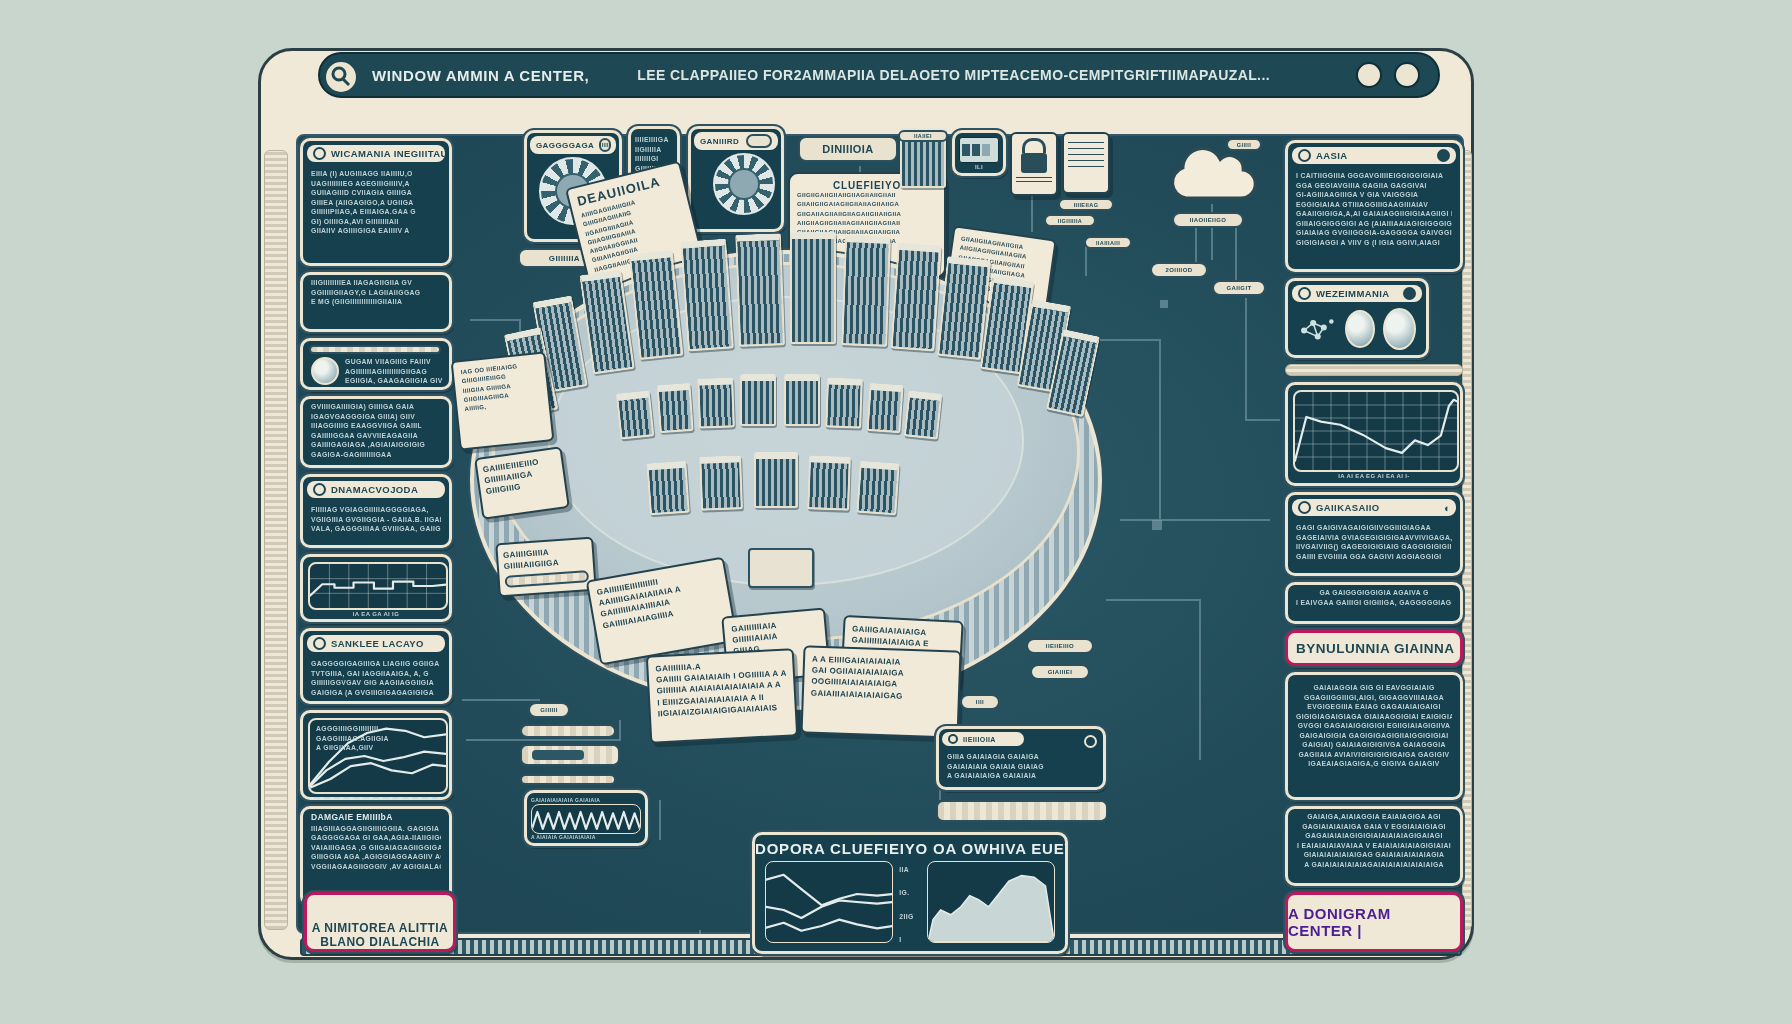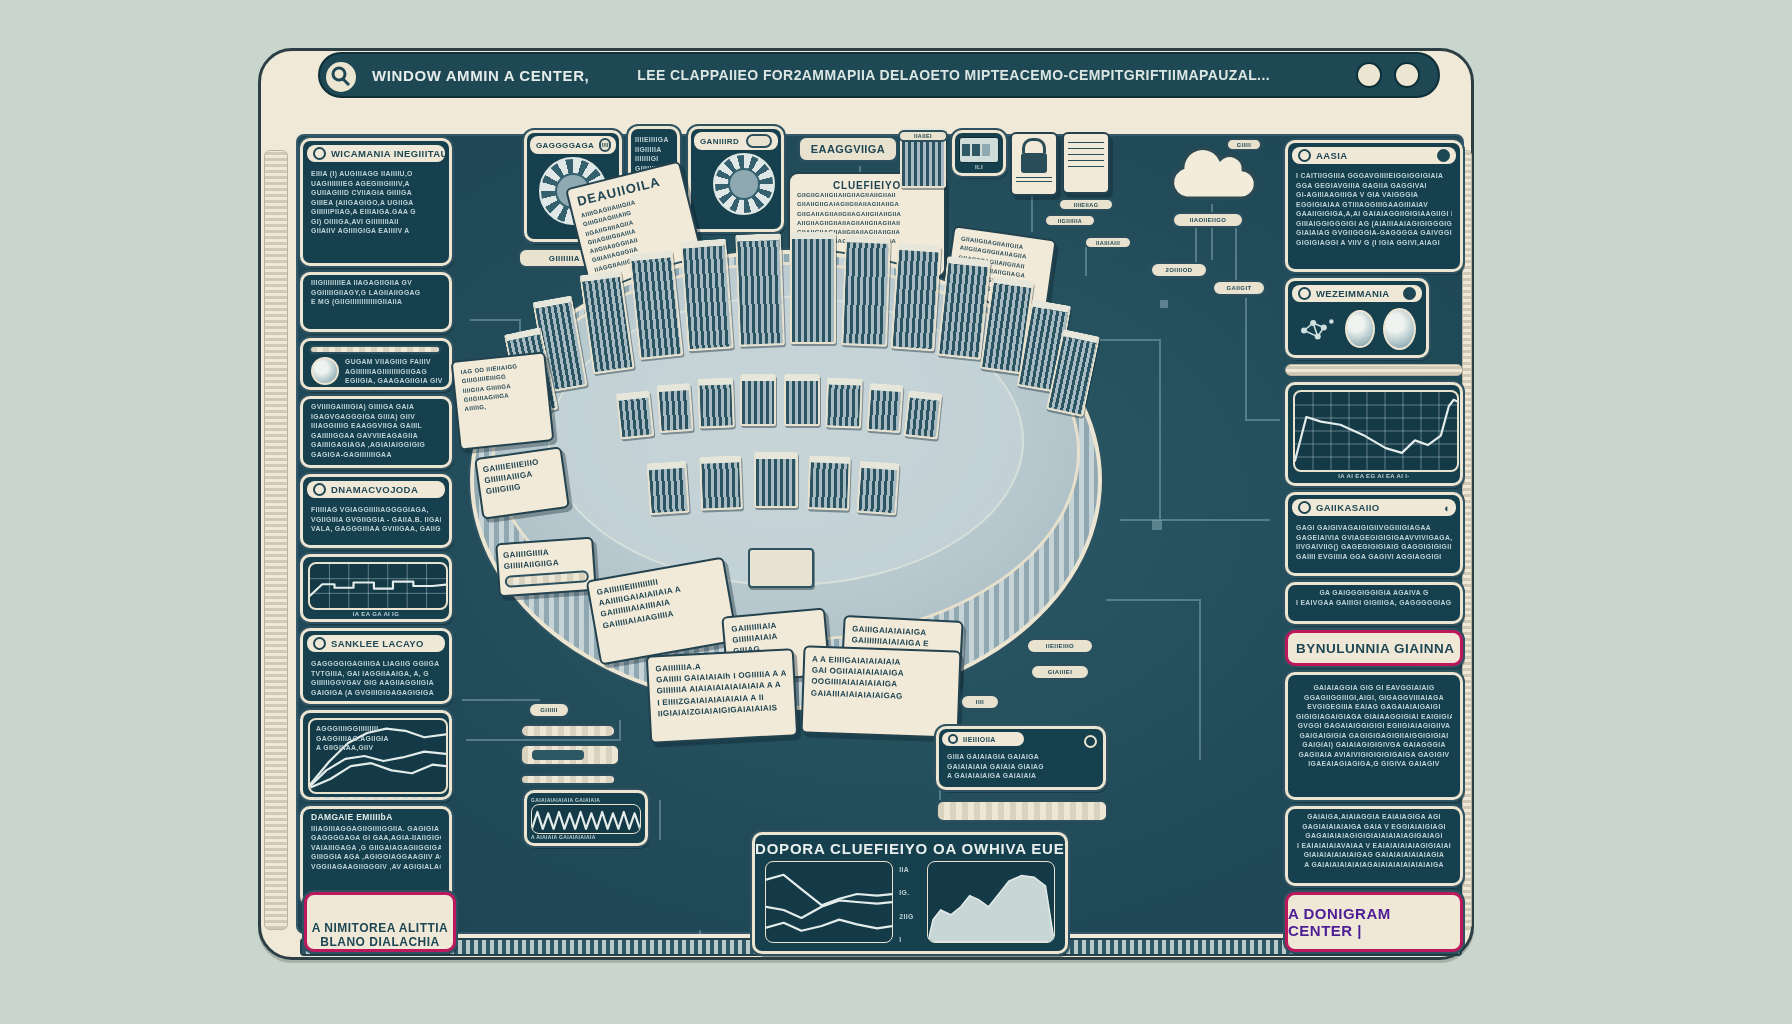--- a/index.html
+++ b/index.html
@@ -341,21 +341,21 @@
       </div>
   </div>
   <div class="abs pill" style="left:630px;top:252px;width:38px;height:16px;font-size:6.5px;">GIIII</div>
   <div class="abs panel" style="left:688px;top:126px;width:96px;height:106px;">
     <div class="hdr" style="margin:3px;font-size:8px;">
         <span>GANIIIRD</span>
         <span class="pill" style="margin-left:auto;height:10px;width:14px;"></span>
       </div>
     <div class="gauge" style="width:58px;height:58px;margin:2px 6px 0 auto;"></div>
   </div>
-  <div class="abs pill" style="left:798px;top:136px;width:100px;height:26px;font-size:11px;">EAAGGVIIGA</div>
+  <div class="abs pill" style="left:798px;top:136px;width:100px;height:26px;font-size:11px;">DINIIIOIA</div>
 
   <div class="abs doc" style="left:584px;top:172px;width:118px;height:172px;transform:rotate(-14deg);">
     <div style="font-size:13px;font-weight:800;color:#1f4452;letter-spacing:1px;margin-bottom:3px;">DEAUIIOILA</div>
     <div>
         <div class="tl">AIIIIGAGIIAIIIGIIA</div>
         <div class="tl">GIIIGIIAGIIIAIIG</div>
         <div class="tl">IIGAIIGIIIIAGIIA</div>
         <div class="tl">GIIAGIIIGIIAIIIA</div>
         <div class="tl">AIIGIIAIIGGIIAII</div>
         <div class="tl">GIIIAIIAGIIGIIA</div>

